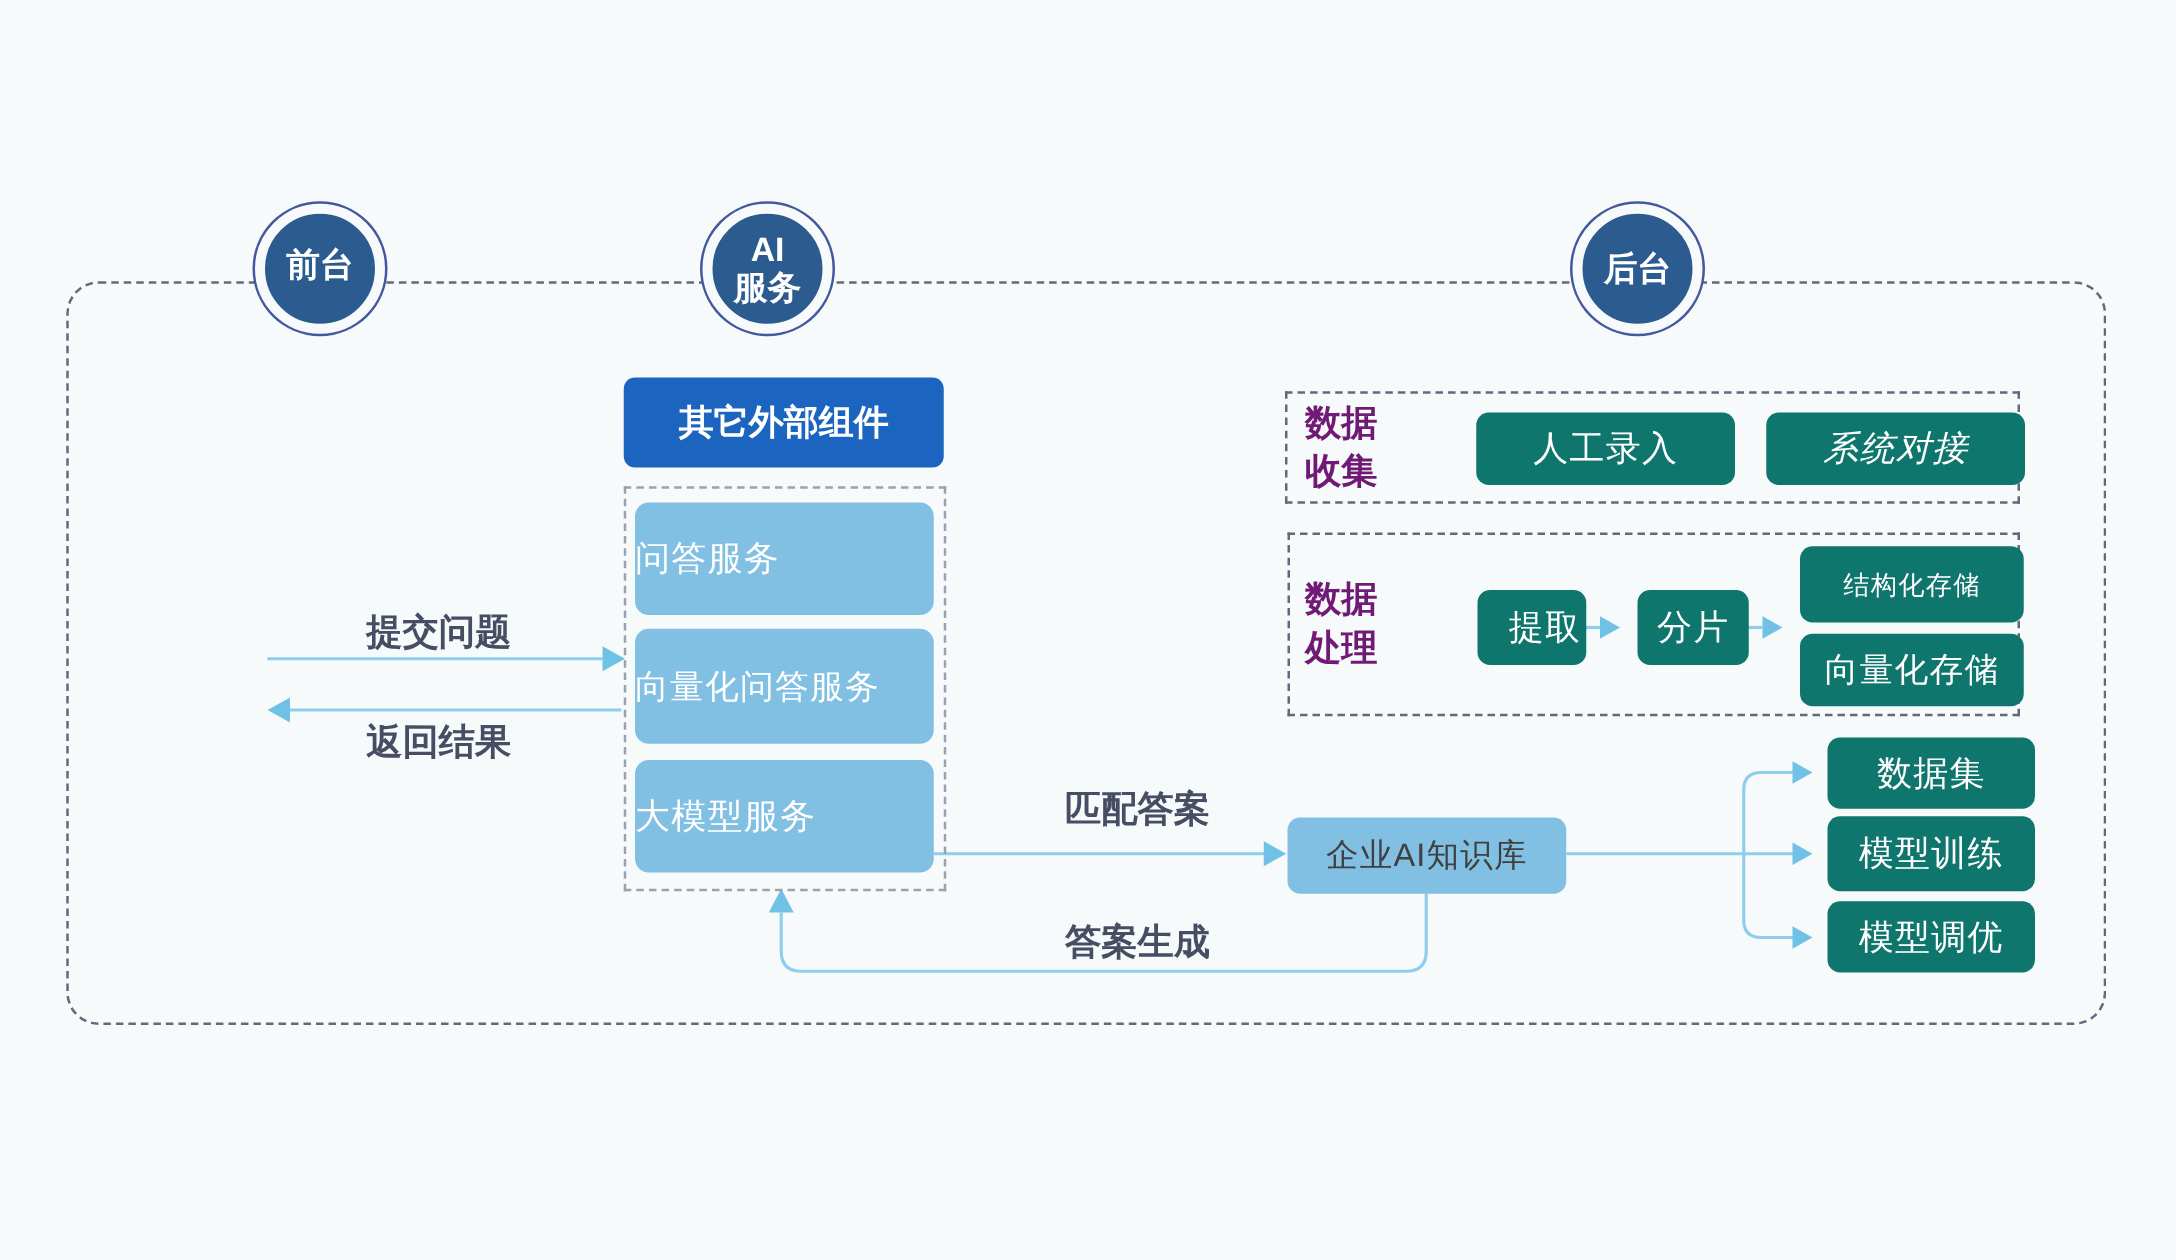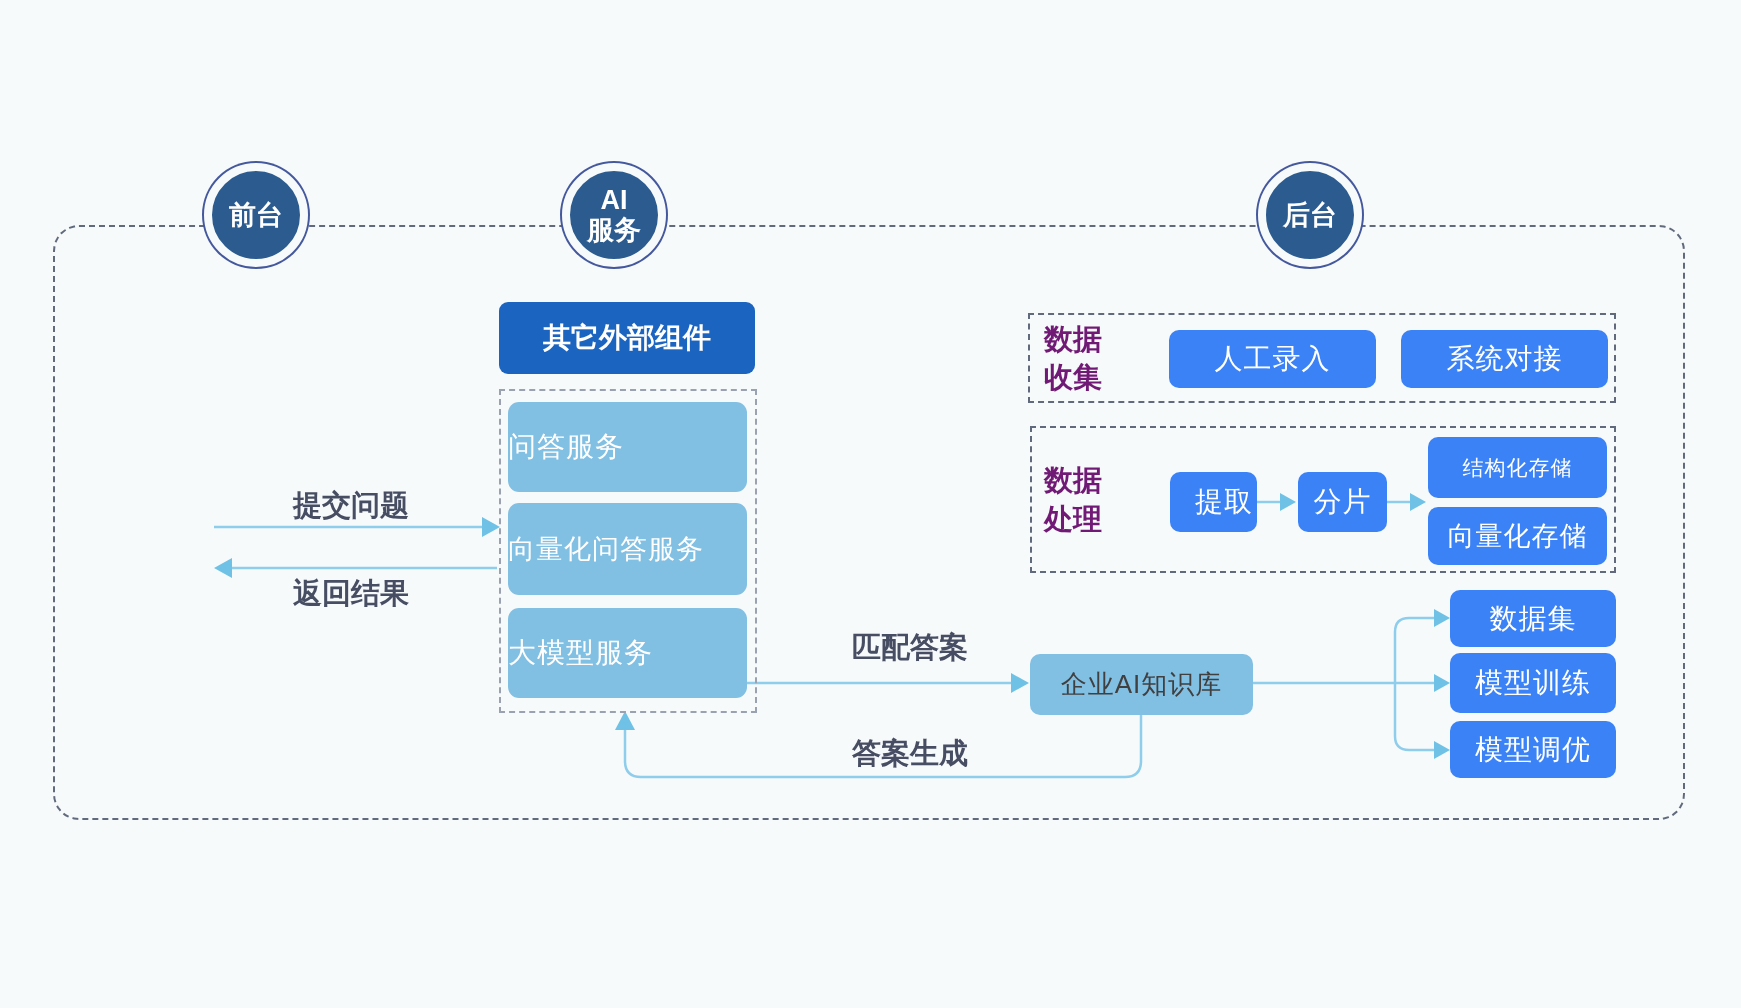--- a/index.html
+++ b/index.html
@@ -18,21 +18,21 @@
 
   
   .lane-circle{
     width:104px;height:104px;border-radius:50%;
     background:#2c5b8f;border:8px solid #f7fafa;
     box-shadow:0 0 0 2px #44589e;
     display:flex;align-items:center;justify-content:center;
     color:#fff;font-weight:700;font-size:27px;line-height:1.12;
     text-align:center;
   }
-  .lane-front{left:204px;top:163px;}
+  .lane-front{left:204px;top:163px;font-family:Liberation Mono, monospace;}
   .lane-ai{left:562px;top:163px;}
   .lane-back{left:1258px;top:163px;}
 
   
   .user-circle{
     left:112px;top:498px;width:102px;height:102px;border-radius:50%;
     background:#1563be;display:flex;align-items:center;justify-content:center;
     color:#fff;font-weight:700;font-size:30px;
   }
 
@@ -69,26 +69,26 @@
   .sec-collect{left:1028px;top:313px;width:588px;height:90px;}
   .sec-process{left:1030px;top:426px;width:586px;height:147px;}
   .sec-label{
     color:#701a75;font-weight:700;font-size:29px;line-height:1.32;
     display:flex;align-items:center;text-align:left;
   }
   .lbl-collect{left:1044px;top:313px;height:90px;}
   .lbl-process{left:1044px;top:426px;height:147px;}
 
   .node{
-    background:#3b82f6;border-radius:10px;color:#fff;
+    background:#0f766e;border-radius:10px;color:#fff;
     display:flex;align-items:center;justify-content:center;
-    font-size:28px;letter-spacing:1px;
+    font-size:28px;letter-spacing:1px;margin-left:12px;
   }
   .n-manual{left:1169px;top:330px;width:207px;height:58px;}
-  .n-system{left:1401px;top:330px;width:207px;height:58px;}
+  .n-system{left:1401px;top:330px;width:207px;height:58px;font-style:italic;}
   .n-extract{left:1170px;top:472px;width:87px;height:60px;padding-left:21px;}
   .n-shard{left:1298px;top:472px;width:89px;height:60px;}
   .n-struct{left:1428px;top:437px;width:179px;height:61px;font-size:21px;}
   .n-vector{left:1428px;top:507px;width:179px;height:58px;font-size:27px;}
   .n-dataset{left:1450px;top:590px;width:166px;height:57px;}
   .n-train{left:1450px;top:653px;width:166px;height:60px;}
   .n-tune{left:1450px;top:721px;width:166px;height:57px;}
 
   
   .flow-label{

